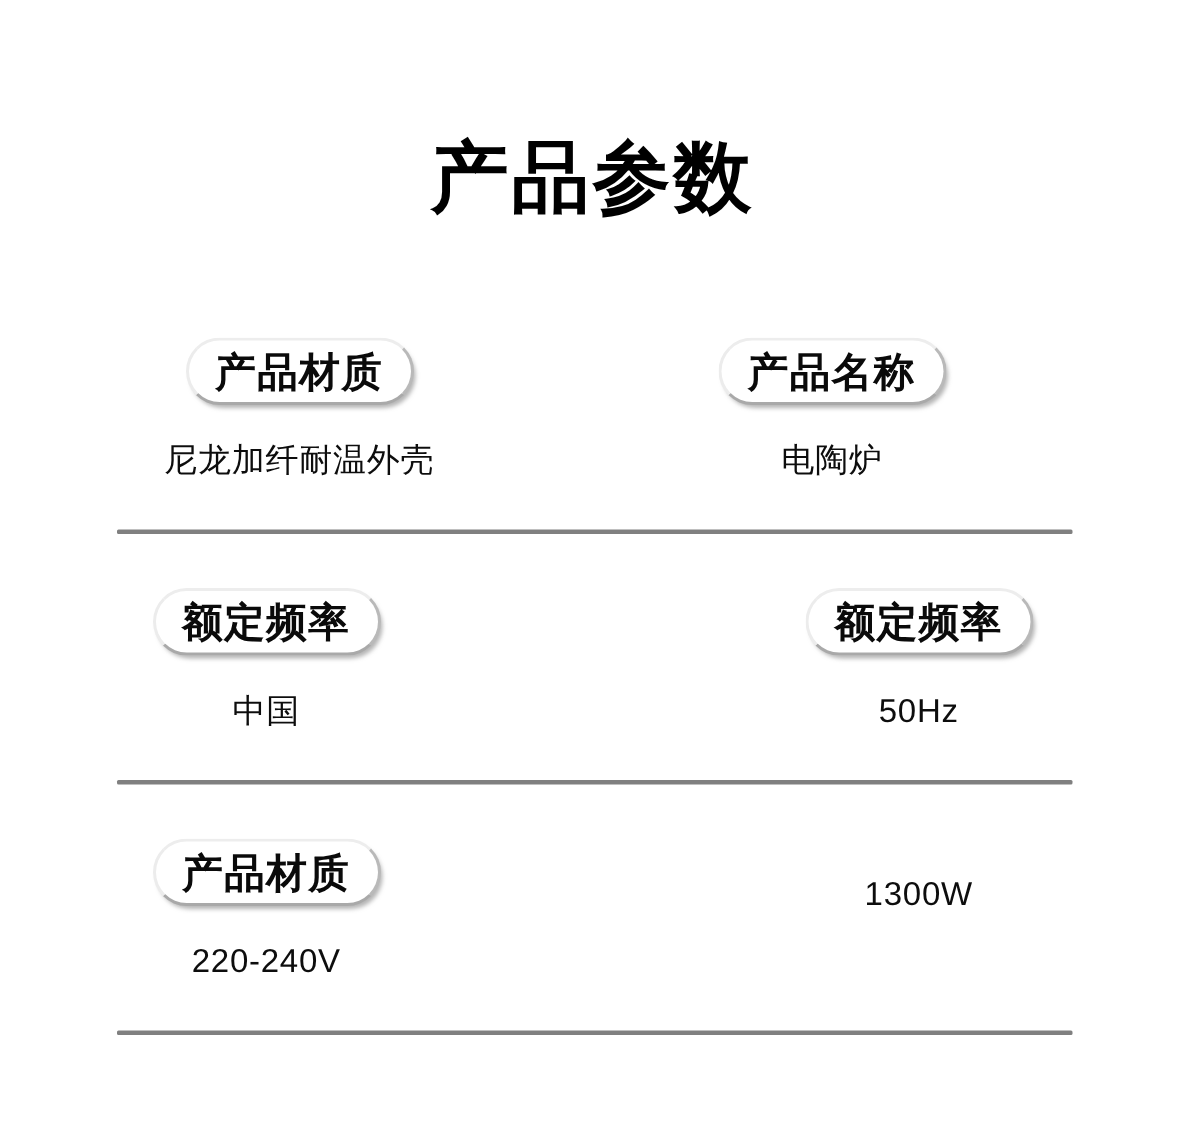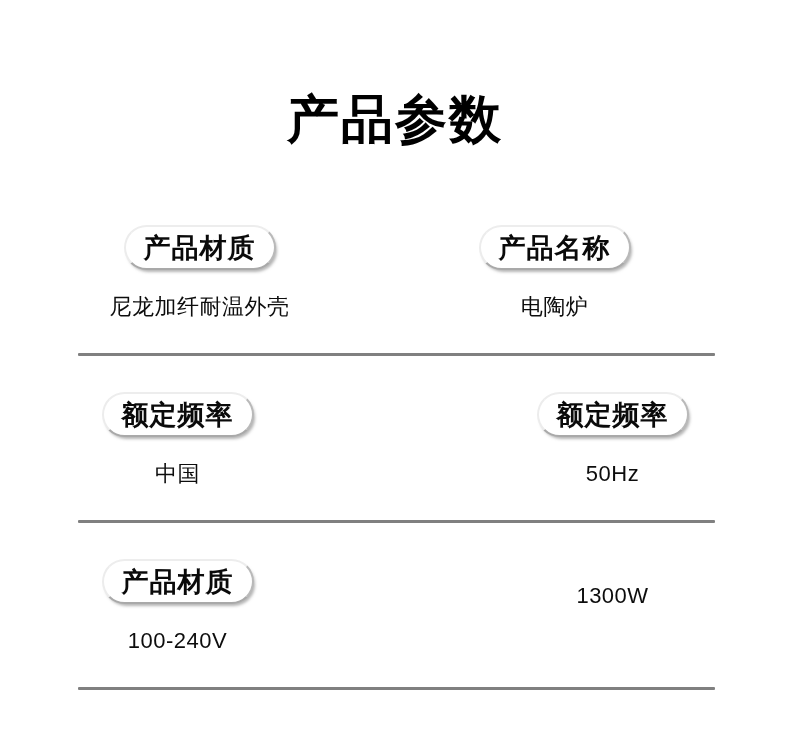--- a/index.html
+++ b/index.html
@@ -166,21 +166,21 @@
       </div>
       <div class="divider divider-r2"></div>
     </div>
 
     <div class="spec-row">
       <div class="row-inner">
         <div class="spec-cell cell-left">
           <div class="pill">
             <span class="pill-label">产品材质</span>
           </div>
-          <div class="spec-value">100-240V</div>
+          <div class="spec-value">220-240V</div>
         </div>
         <div class="spec-cell cell-right">
           <div class="spec-value">1300W</div>
         </div>
       </div>
       <div class="divider divider-r3"></div>
     </div>
 
   </div>
 </div>

